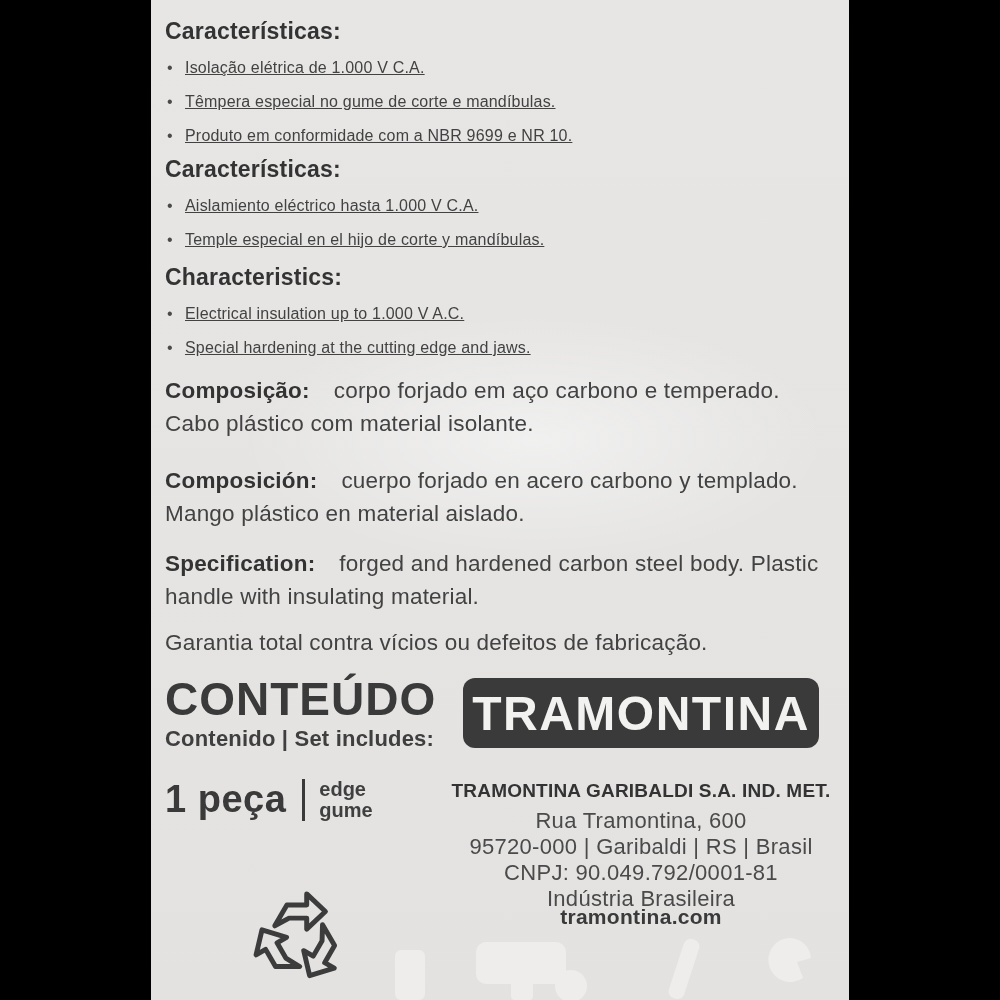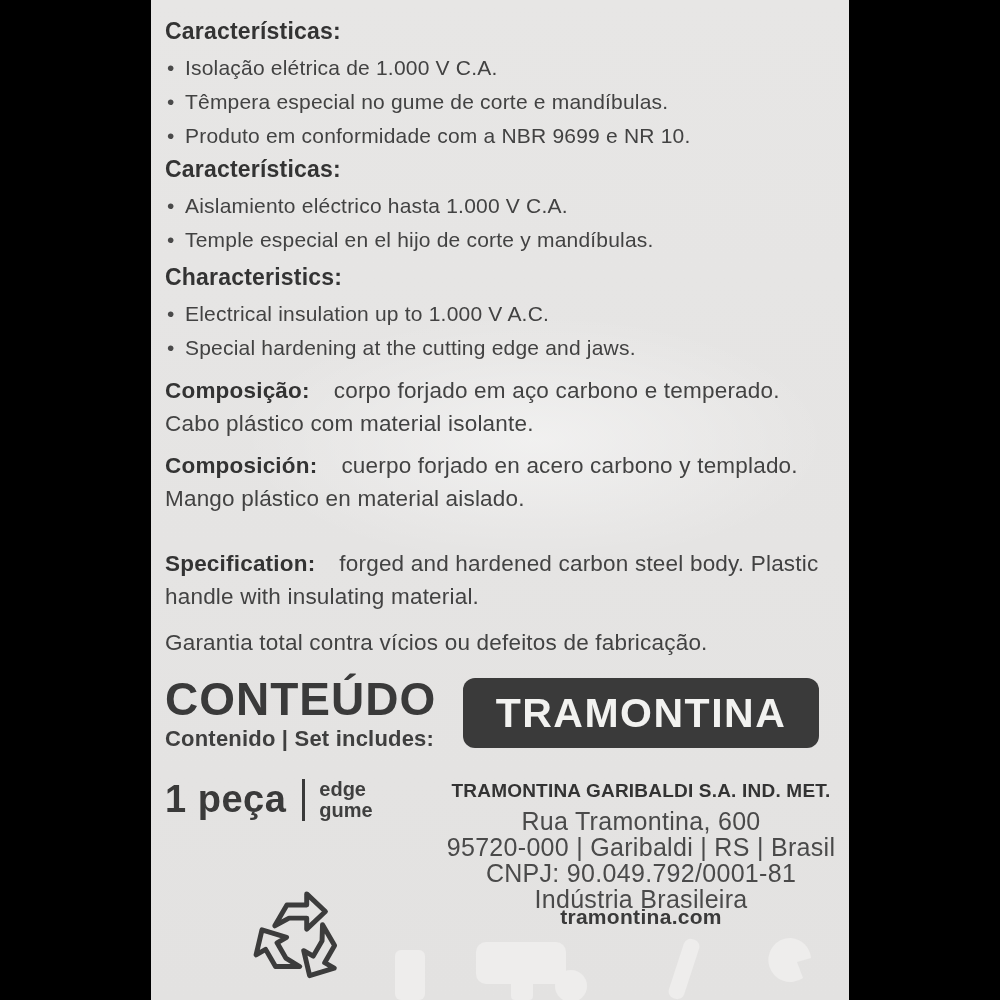--- a/index.html
+++ b/index.html
@@ -7,40 +7,40 @@
   .stage{position:relative;width:1000px;height:904px;background:#000;}
   .label{
     position:absolute;left:151px;top:0;width:698px;height:1000px;
     background:
       radial-gradient(ellipse 420px 180px at 55% 44%, rgba(255,255,255,.45), rgba(255,255,255,0) 70%),
       linear-gradient(180deg,#e7e6e5 0%,#e5e4e3 55%,#e3e2e1 100%);
     overflow:hidden;
   }
   .blk{position:absolute;left:14px;right:10px;color:#3f3f3f;}
   .sec-heading{font-size:23px;font-weight:bold;color:#333;letter-spacing:.2px;margin:0 0 6px 0;}
-  .bullet{position:relative;font-size:21px;line-height:34px;color:#424242;padding-left:20px;letter-spacing:.2px;}
+  .bullet{position:relative;font-size:16px;line-height:34px;color:#424242;padding-left:20px;letter-spacing:.2px;text-decoration:underline;}
   .bullet::before{content:"•";position:absolute;left:2px;top:0;color:#4a4a4a;}
   .para{font-size:22.5px;line-height:33px;color:#424242;letter-spacing:.2px;}
   .para .lead{font-weight:bold;color:#333;margin-right:24px;}
   .warranty{font-size:22.5px;color:#424242;letter-spacing:.2px;}
   .conteudo-title{font-size:46px;font-weight:bold;color:#3a3a3a;letter-spacing:1px;line-height:46px;}
   .conteudo-sub{font-size:22px;font-weight:bold;color:#3f3f3f;margin-top:4px;letter-spacing:.2px;}
   .qty-row{display:flex;align-items:center;margin-top:26px;}
   .qty-main{font-size:38px;font-weight:bold;color:#3a3a3a;letter-spacing:.5px;}
   .qty-divider{width:3px;height:42px;background:#3a3a3a;margin:0 14px 0 16px;}
   .qty-alt{display:flex;flex-direction:column;justify-content:center;}
   .qty-alt span{font-size:20px;line-height:21px;font-weight:bold;color:#3f3f3f;}
   .logo-box{
     position:absolute;left:312px;top:678px;width:356px;height:70px;
     background:#3a3a3a;border-radius:12px;display:flex;align-items:center;justify-content:center;
   }
-  .logo-text{color:#f2f2f0;font-size:41px;font-weight:bold;letter-spacing:1.5px;}
+  .logo-text{color:#f2f2f0;font-size:48px;font-weight:bold;letter-spacing:1.5px;}
   .addr{position:absolute;left:292px;top:780px;width:396px;text-align:center;color:#444;}
   .addr .company{font-size:19px;font-weight:bold;color:#333;letter-spacing:.2px;margin-bottom:6px;text-align:center;}
-  .addr .line{font-size:25px;line-height:26px;color:#4a4a4a;letter-spacing:.3px;}
+  .addr .line{font-size:22px;line-height:26px;color:#4a4a4a;letter-spacing:.3px;}
   .website{position:absolute;left:292px;top:905px;width:396px;text-align:center;font-size:21px;font-weight:bold;color:#3a3a3a;letter-spacing:.3px;}
   .recycle{position:absolute;left:88px;top:884px;width:120px;height:110px;}
   .watermark{position:absolute;left:0;bottom:0;width:698px;height:80px;opacity:.85;}
 </style>
 </head>
 <body>
 
 <div class="stage">
   <div class="label">
 
@@ -62,21 +62,21 @@
       <div class="bullet">Electrical insulation up to 1.000 V A.C.</div>
       <div class="bullet">Special hardening at the cutting edge and jaws.</div>
     </div>
 
     <div class="blk" style="top:374px;">
       <div class="para">
         <span class="lead">Composição:</span><span>corpo forjado em aço carbono e temperado. Cabo plástico com material isolante.</span>
       </div>
     </div>
 
-    <div class="blk" style="top:449px;">
+    <div class="blk" style="top:464px;">
       <div class="para">
         <span class="lead">Composición:</span><span>cuerpo forjado en acero carbono y templado. Mango plástico en material aislado.</span>
       </div>
     </div>
 
     <div class="blk" style="top:547px;">
       <div class="para">
         <span class="lead">Specification:</span><span>forged and hardened carbon steel body. Plastic handle with insulating material.</span>
       </div>
     </div>

